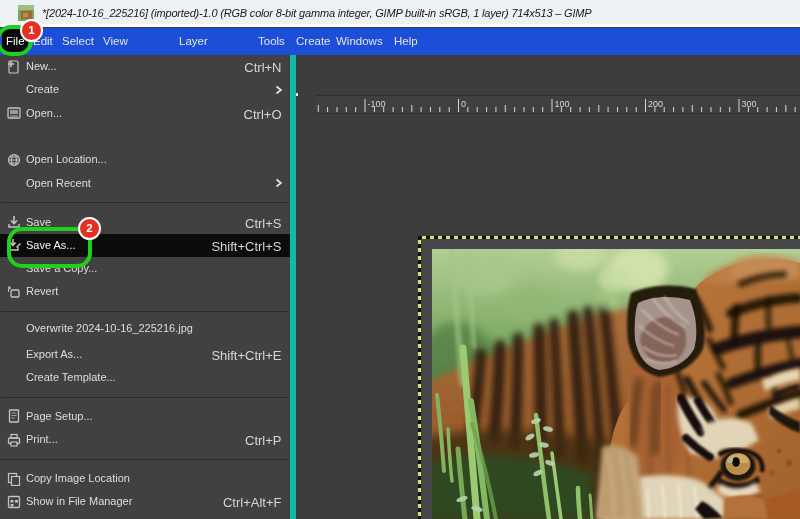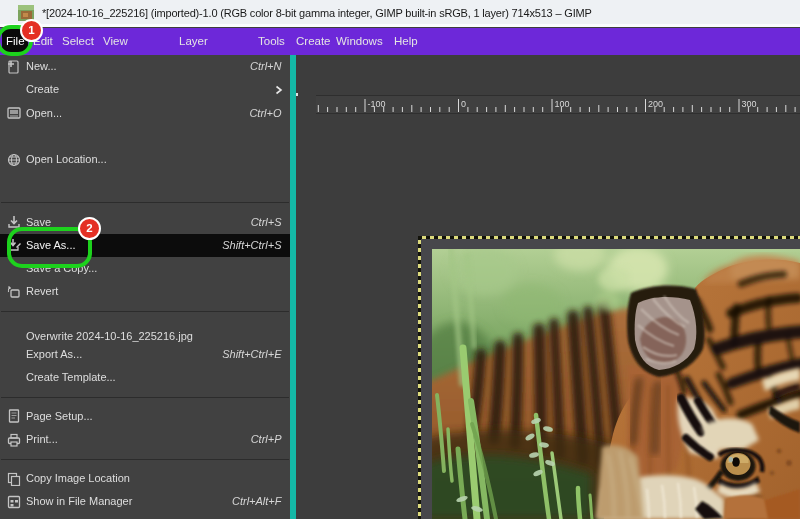--- a/index.html
+++ b/index.html
@@ -2,33 +2,33 @@
 <html><head>
 <meta charset="utf-8">
 <style>
   html,body{margin:0;padding:0;}
   body{width:800px;height:519px;position:relative;overflow:hidden;
        font-family:"Liberation Sans",sans-serif;background:#3d3d3d;}
   .abs{position:absolute;}
   
   #titlebar{left:0;top:0;width:800px;height:26px;background:#eef1f4;}
   #titlebar .tline{position:absolute;left:0;top:24px;width:800px;height:3px;background:#fafcfd;}
-  #titletext{position:absolute;left:42px;top:6.5px;font-size:11px;letter-spacing:-0.18px;color:#191919;white-space:nowrap;}
-  
-  #menubar{left:0;top:28px;width:800px;height:27px;background:#6d28d9;text-decoration:underline;}
+  #titletext{position:absolute;left:42px;top:6.5px;font-size:11px;letter-spacing:-0.18px;color:#191919;white-space:nowrap;font-style:italic;}
+  
+  #menubar{left:0;top:28px;width:800px;height:27px;background:#1d4ed8;text-decoration:underline;}
   .mitem{position:absolute;top:7px;font-size:11.5px;color:#e4e4e4;white-space:nowrap;}
   #filebox{position:absolute;left:2px;top:1px;width:26px;height:23px;background:#0a0a0a;border-radius:4px;}
   
   #workspace{left:0;top:55px;width:800px;height:464px;background:#3d3d3d;}
   
   #dropdown{left:0;top:55px;width:290px;height:464px;background:#414141;
             border-right:6px solid #14b8a6;}
   .row{position:absolute;left:0;width:290px;height:23px;}
   .row .lbl{position:absolute;left:26px;top:4px;font-size:11px;color:#dedede;white-space:nowrap;}
-  .row .sc{position:absolute;right:8.5px;top:4px;font-size:11px;color:#d6d6d6;white-space:nowrap;font-style:italic;}
+  .row .sc{position:absolute;right:8.5px;top:4px;font-size:13px;color:#d6d6d6;white-space:nowrap;}
   .row .ic{position:absolute;left:7px;top:4px;}
   .row .arr{position:absolute;right:6px;top:3px;font-size:13px;color:#ececec;}
   .hl{background:#0c0c0c;}
   .sep{position:absolute;left:1px;width:288px;height:1px;background:#2c2c2c;}
   
   #ruler{left:292px;top:95px;width:508px;height:17px;background:#404040;
          border-top:1px solid #2e2e2e;border-bottom:1px solid #2f2f2f;margin-left:24px;}
   
   .ring{position:absolute;border:4.5px solid #1dd21d;border-radius:15px;}
   .badge{position:absolute;width:19px;height:19px;border-radius:50%;background:#e42f24;
@@ -380,20 +380,26 @@
       <div class="sc" style="top:5.2px">Ctrl+O</div>
     </div>
     <div class="row" style="top:93.2px;height:23.3px">
       <svg class="ic" width="14" height="14" viewBox="0 0 14 14" style="top:4.7px">
         <circle cx="7" cy="7" r="5.5" fill="none" stroke="#c4c4c4" stroke-width="1.2"></circle>
         <ellipse cx="7" cy="7" rx="2.5" ry="5.5" fill="none" stroke="#c4c4c4" stroke-width="1"></ellipse>
         <path d="M 1.5,7 L 12.5,7 M 2.5,4 L 11.5,4 M 2.5,10 L 11.5,10" stroke="#c4c4c4" stroke-width="1" fill="none"></path>
       </svg>
       <div class="lbl" style="top:5.2px">Open Location...</div>
     </div>
+    <div class="row" style="top:116.5px;height:23.3px">
+      <div class="lbl" style="top:5.2px">Open Recent</div>
+      <svg class="arr" width="10" height="14" viewBox="0 0 10 14" style="top:4.7px">
+        <path d="M 2.5,3.5 L 7,7 L 2.5,10.5" stroke="#e8e8e8" stroke-width="1.6" fill="none"></path>
+      </svg>
+    </div>
     <div class="sep" style="top:147.4px"></div>
     <div class="row" style="top:155.4px;height:23.3px">
       <svg class="ic" width="14" height="14" viewBox="0 0 14 14" style="top:4.7px">
         <path d="M 7,1 L 7,8 M 4,5.5 L 7,8.5 L 10,5.5" stroke="#c4c4c4" stroke-width="1.6" fill="none"></path>
         <path d="M 2,9 L 2,12 L 12,12 L 12,9" stroke="#c4c4c4" stroke-width="1.4" fill="none"></path>
       </svg>
       <div class="lbl" style="top:5.2px">Save</div>
       <div class="sc" style="top:5.2px">Ctrl+S</div>
     </div>
     <div class="row hl" style="top:178.7px;height:23.3px">
@@ -410,21 +416,21 @@
     </div>
     <div class="row" style="top:225.3px;height:23.3px">
       <svg class="ic" width="14" height="14" viewBox="0 0 14 14" style="top:4.7px">
         <path d="M 3,2 C 1.5,3.5 1,5 1.5,7 M 3,2 L 1,2 M 3,2 L 3,4" stroke="#c4c4c4" stroke-width="1.2" fill="none"></path>
         <rect x="4" y="5" width="8" height="7" rx="1" fill="none" stroke="#c4c4c4" stroke-width="1.3"></rect>
       </svg>
       <div class="lbl" style="top:5.2px">Revert</div>
     </div>
     <div class="sep" style="top:256.2px"></div>
     <div class="row" style="top:264.2px;height:23.3px">
-      <div class="lbl" style="top:11px">Overwrite 2024-10-16_225216.jpg</div>
+      <div class="lbl" style="top:3px">Overwrite 2024-10-16_225216.jpg</div>
     </div>
     <div class="row" style="top:287.5px;height:23.3px">
       <div class="lbl" style="top:5.2px">Export As...</div>
       <div class="sc" style="top:5.2px">Shift+Ctrl+E</div>
     </div>
     <div class="row" style="top:310.8px;height:23.3px">
       <div class="lbl" style="top:5.2px">Create Template...</div>
     </div>
     <div class="sep" style="top:341.7px"></div>
     <div class="row" style="top:349.7px;height:23.3px">

